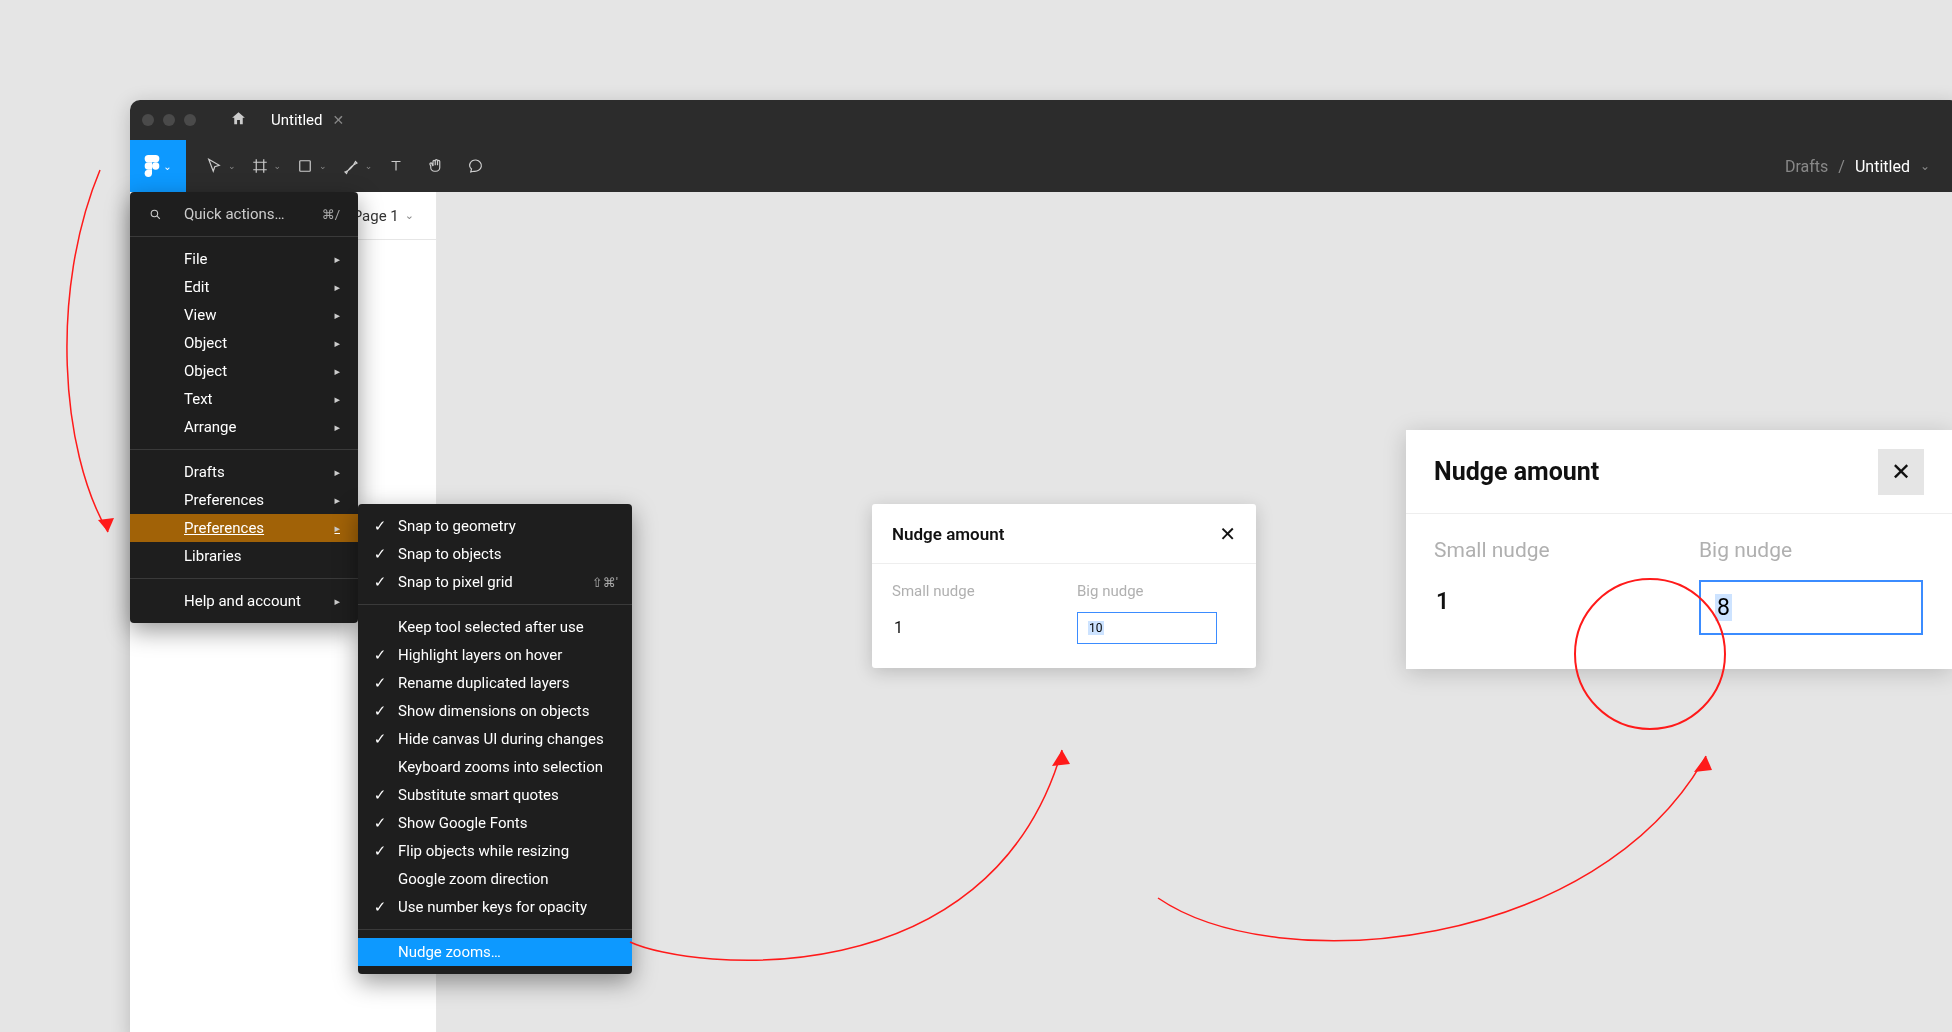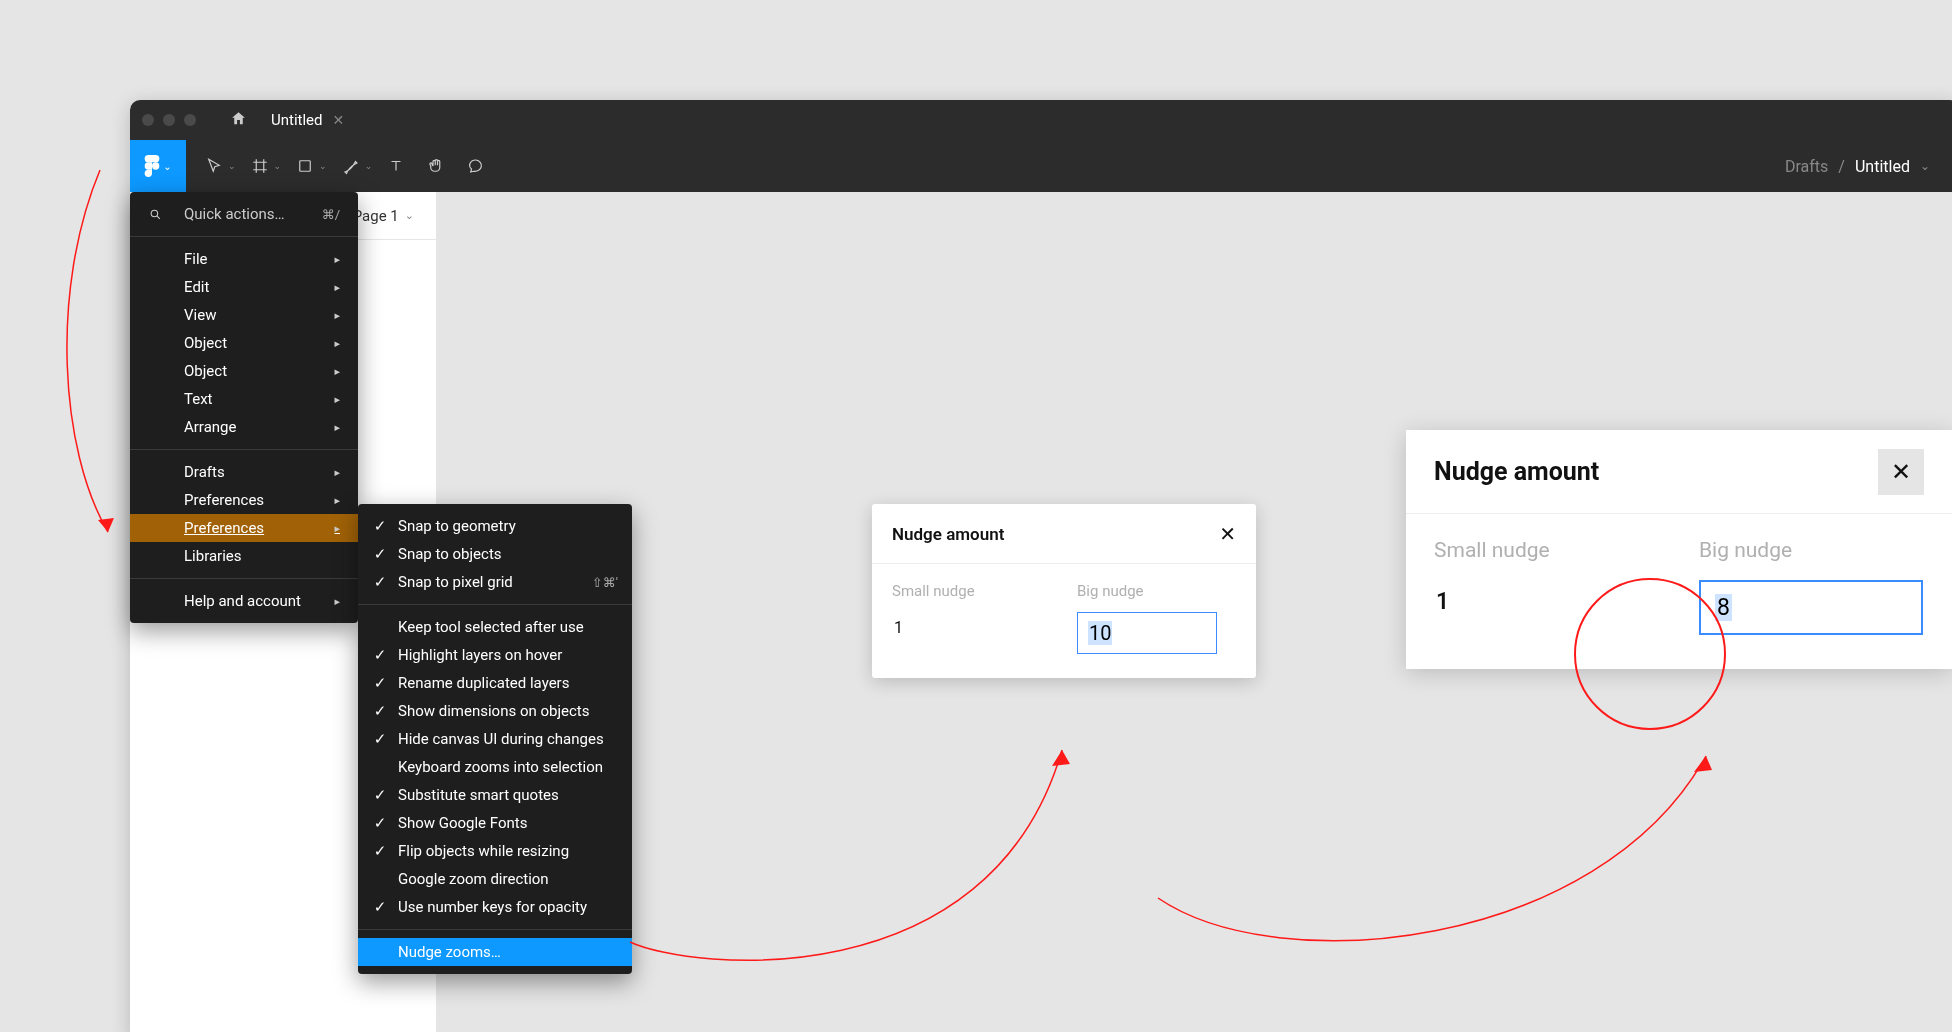--- a/index.html
+++ b/index.html
@@ -175,21 +175,21 @@
 }
 .dlg-title { font-weight: 600; font-size: 17px; color: #111; flex: 1; }
 .dlg-close { font-size: 20px; color: #111; }
 .dlg-body { padding: 18px 20px 24px; display: flex; gap: 26px; }
 .field-col { flex: 1; display: flex; flex-direction: column; gap: 12px; }
 .field-lbl { color: #b0b0b0; font-size: 15px; }
 .field-val { color: #111; font-size: 16px; padding: 6px 2px; }
 .field-inp {
   border: 1.6px solid #3b8cff;
   padding: 8px 10px;
-  font-size: 20px;
+  font-size: 12px;
   outline: none;
   width: 140px;
 }
 .field-inp .seltxt { background: #cde3ff; padding: 0 1px; }
 
 
 .dialog2 {
   position: absolute;
   left: 1406px;
   top: 430px;

